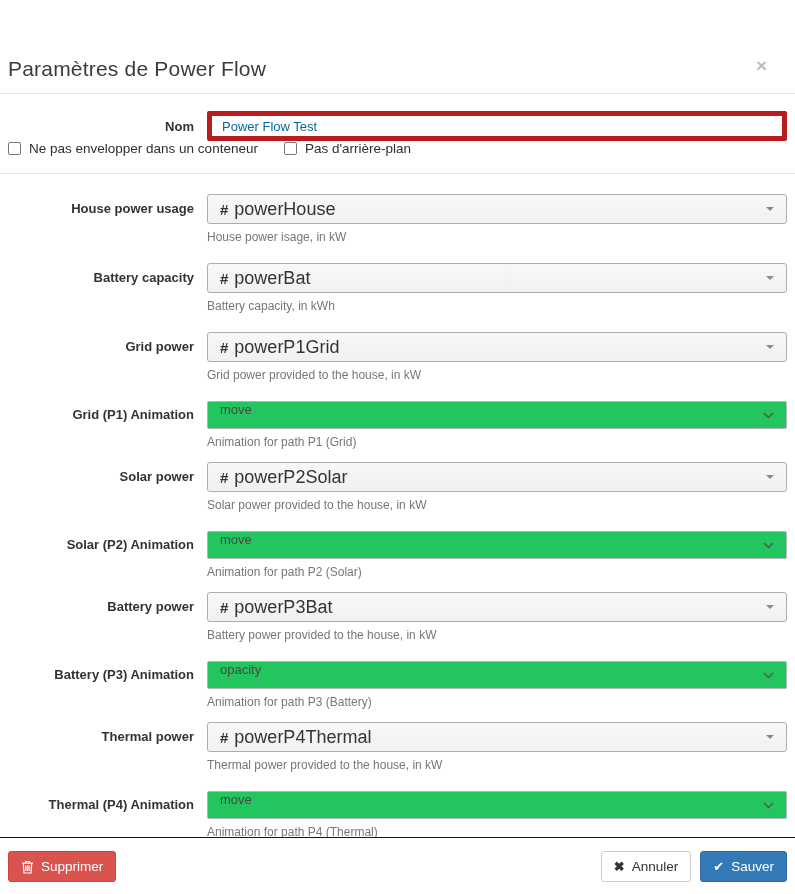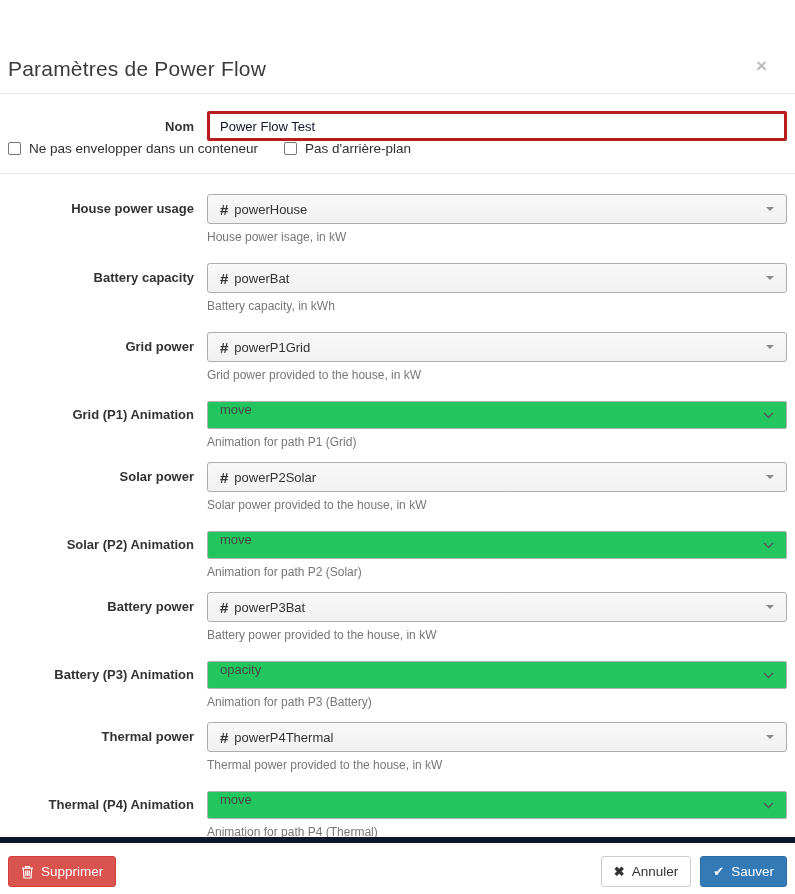--- a/index.html
+++ b/index.html
@@ -14,54 +14,54 @@
                line-height:1; font-weight:700; background:none; border:none; }
 
   
   .modal-body { padding:17px 8px 0 8px; }
 
   .form-row { display:flex; align-items:center; }
   .label-col { flex:0 0 199px; text-align:right; padding-right:13px; font-size:13px; font-weight:700; color:#333; }
   .ctrl-col { flex:1 1 auto; min-width:0; }
 
   .nom-row { }
-  .text-input { width:100%; height:30px; border:3px solid #b91c1c; border-radius:2px; padding:4px 10px;
-                font-size:13px; color:#0f172a; font-family:"Liberation Sans", sans-serif; background:#fff; }
+  .text-input { width:100%; height:30px; border:5px solid #b91c1c; border-radius:2px; padding:4px 10px;
+                font-size:13px; color:#0369a1; font-family:"Liberation Sans", sans-serif; background:#fff; }
 
   
   .checkbox-row { display:flex; align-items:center; gap:26px; margin-bottom:17px; }
   .cb-item { display:flex; align-items:center; gap:8px; cursor:pointer; }
   .cb-box { width:13px; height:13px; border:1px solid #767676; border-radius:2px; background:#fff; flex:0 0 auto; }
   .cb-label { font-size:13.5px; color:#2f2f2f; }
 
   hr.section-divider { border:none; border-top:1px solid #e5e5e5; margin:0 -8px 20px -8px; }
 
   
   .field-group { display:flex; margin-bottom:19px; }
   .field-group.select-type { margin-bottom:13px; }
   .field-group .label-col { line-height:30px; }
   .field-group.select-type .label-col { line-height:28px; }
   .ctrl-stack { flex:1 1 auto; min-width:0; }
 
   .device-dropdown { height:30px; background:linear-gradient(#f8f8f8,#f1f1f1); border:1px solid #adadad;
                      border-radius:3px; display:flex; align-items:center; padding:0 12px; cursor:pointer; }
   .device-prefix { font-size:15px; font-weight:700; color:#333; margin-right:6px; }
-  .device-value { font-size:13px; color:#333; flex:1 1 auto; overflow:hidden; white-space:nowrap; }
+  .device-value { font-size:18px; color:#333; flex:1 1 auto; overflow:hidden; white-space:nowrap; }
   .caret-down { width:0; height:0; border-left:4px solid transparent; border-right:4px solid transparent;
                 border-top:4px solid #8a8a8a; margin-left:8px; flex:0 0 auto; }
 
   .anim-select { height:28px; background:#22c55e; border:1px solid #b3b3b3; border-radius:2px;
                  display:flex; padding:0 12px; cursor:pointer; }
   .anim-value { font-size:13px; color:#484848; flex:1 1 auto; }
   .chevron-icon { flex:0 0 auto; margin-left:8px; display:flex; align-items:center; }
 
   .help-text { font-size:12px; color:#777; margin-top:6px; line-height:14px; }
 
   
-  .modal-footer { position:absolute; left:0; right:0; bottom:0; height:57px; border-top:6px solid #0f172a;
+  .modal-footer { position:absolute; left:0; right:0; bottom:0; height:57px; border-top:1px solid #0f172a;
                   background:#fff; padding:13px 8px 0 8px; display:flex; align-items:flex-start; }
   .btn { display:inline-flex; align-items:center; gap:7px; height:31px; padding:0 12px; font-size:13.5px;
          border-radius:3px; cursor:pointer; border:1px solid transparent; font-family:"Liberation Sans", sans-serif; }
   .btn-danger { background:#d9534f; border-color:#d43f3a; color:#fff; }
   .btn-default { background:#fff; border-color:#ccc; color:#333; }
   .btn-primary { background:#337ab7; border-color:#2e6da4; color:#fff; }
   .footer-right { margin-left:auto; display:flex; gap:9px; }
   .icon-x { font-weight:700; font-size:13px; }
   .icon-check { font-size:13px; }
   .trash-icon { display:flex; align-items:center; }

